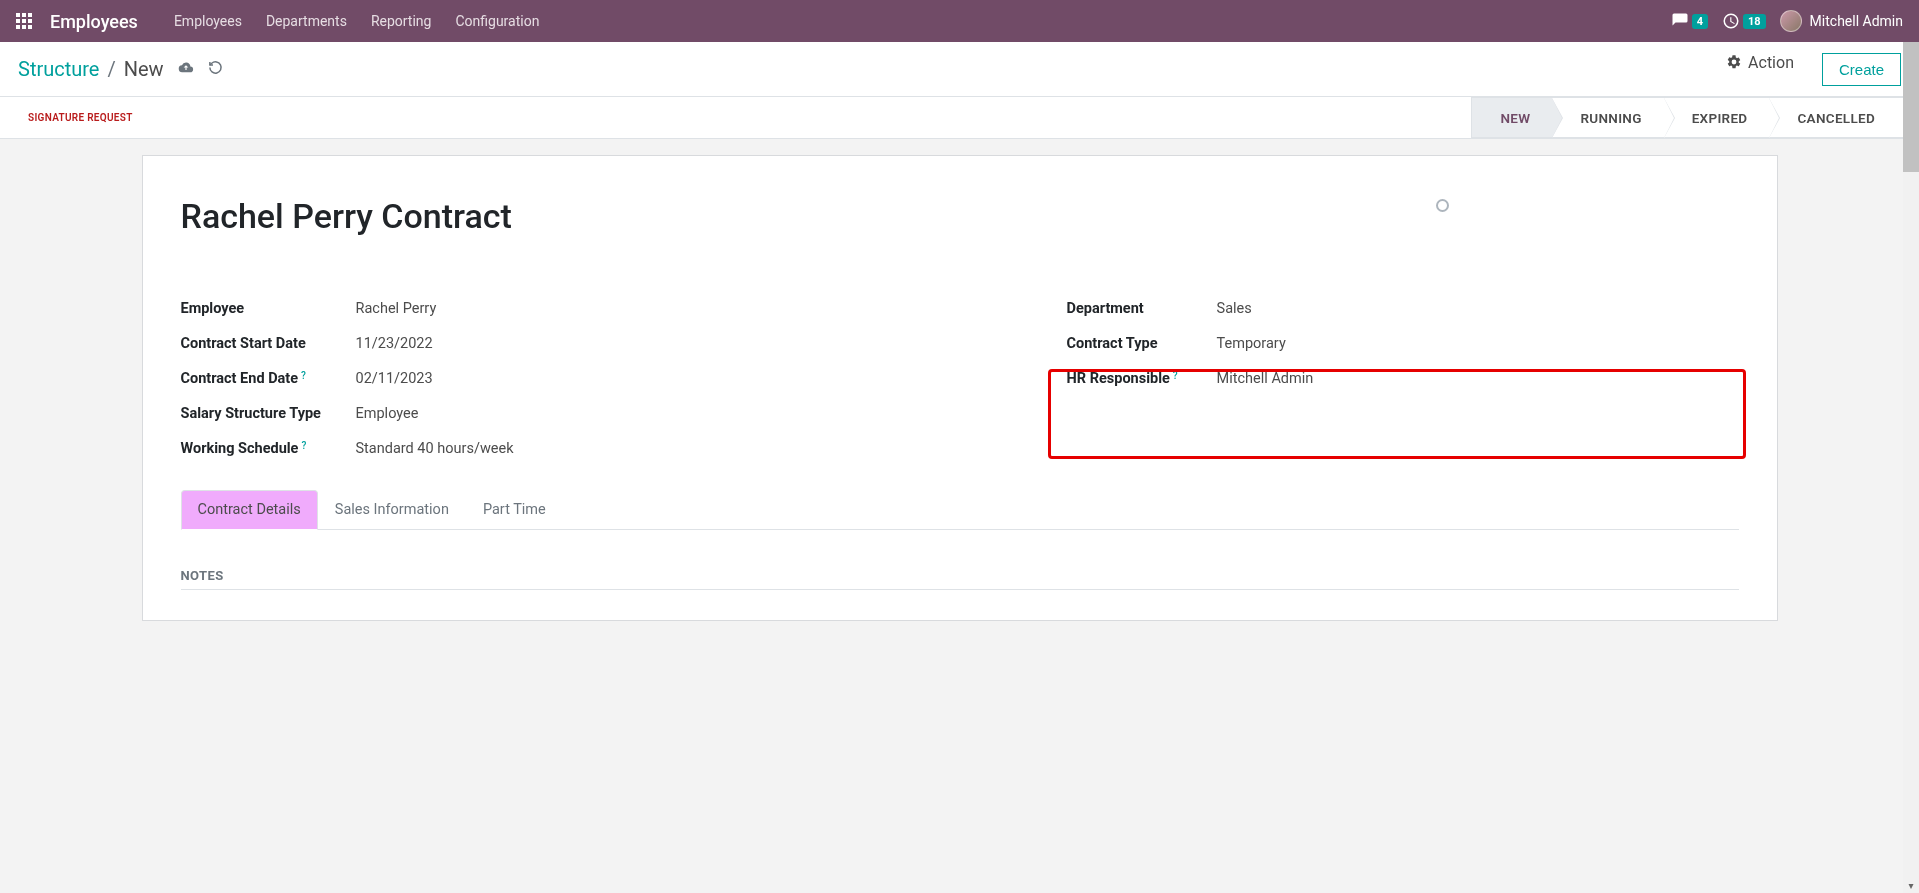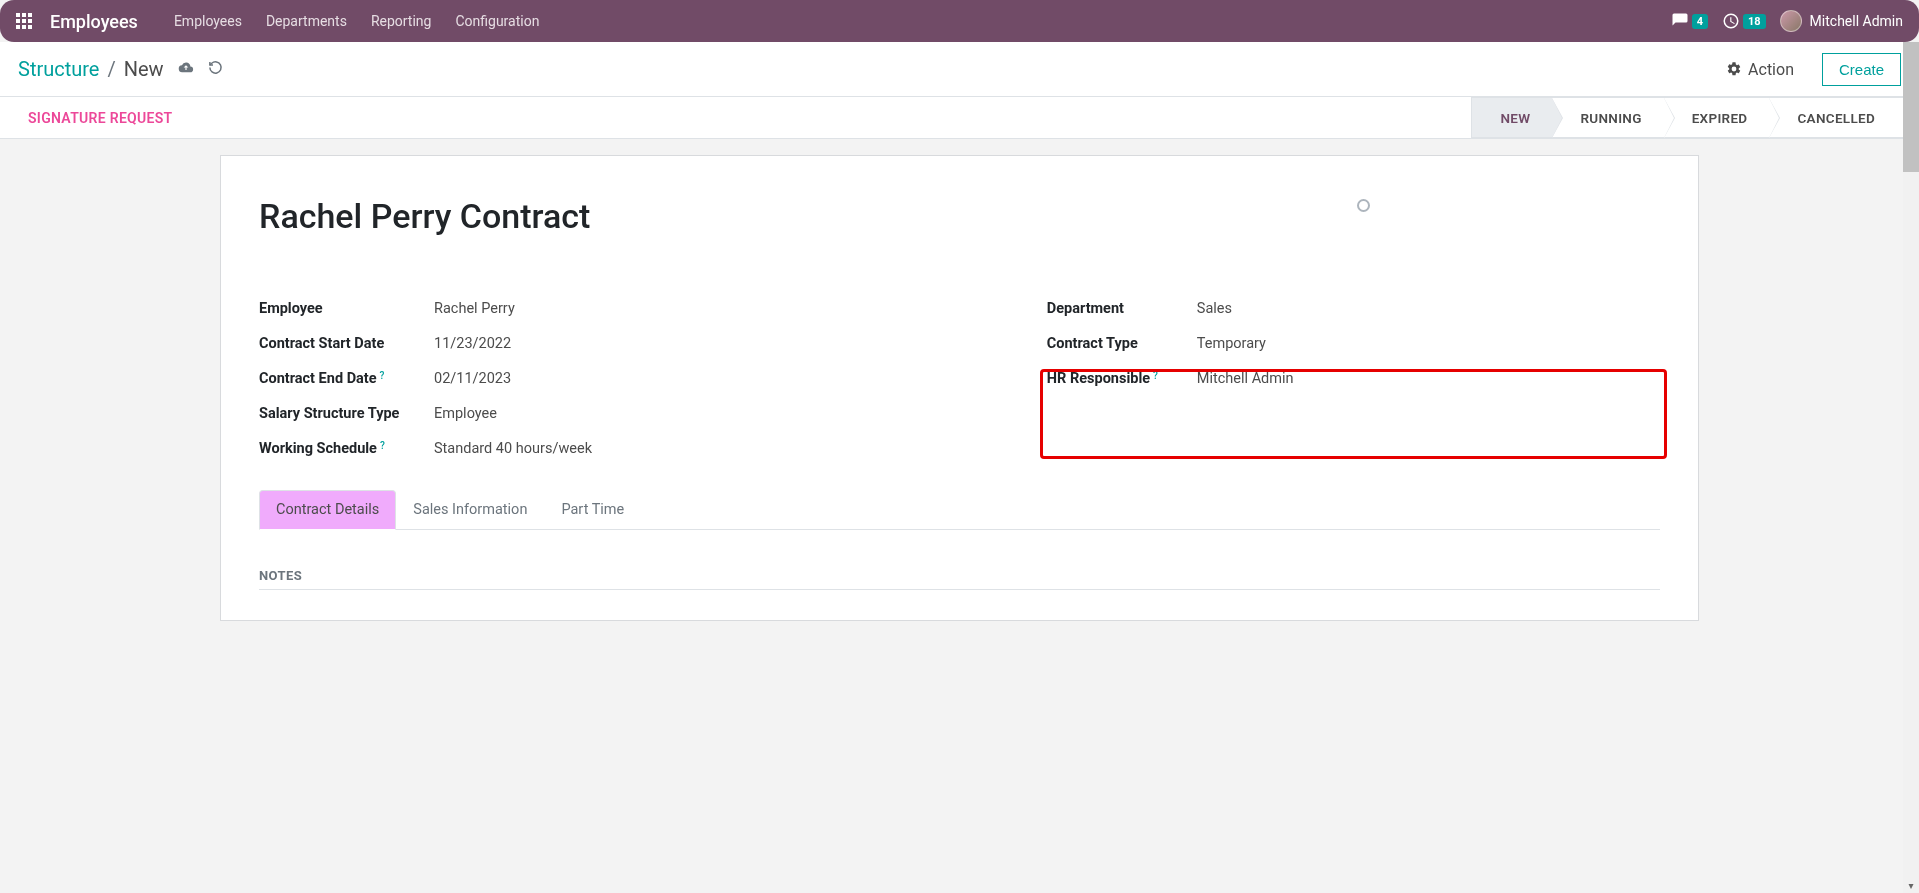--- a/index.html
+++ b/index.html
@@ -1,19 +1,19 @@
 <!DOCTYPE html>
 <html><head>
 <meta charset="utf-8">
 <style>
   * { box-sizing: border-box; margin: 0; padding: 0; }
   body { font-family: -apple-system, BlinkMacSystemFont, "Segoe UI", Roboto, sans-serif; background: #f3f3f3; color: #4c4c4c; overflow-x: hidden; }
   
   
-  .navbar { background: #714b67; height: 42px; display: flex; align-items: center; padding: 0 16px; color: #fff; border-radius: 14px; }
+  .navbar { background: #714b67; height: 42px; display: flex; align-items: center; padding: 0 16px; color: #fff; }
   .navbar-left { display: flex; align-items: center; gap: 18px; }
   .apps-icon { display: grid; grid-template-columns: repeat(3, 4px); grid-template-rows: repeat(3, 4px); gap: 2px; cursor: pointer; }
   .apps-icon span { background: #fff; width: 4px; height: 4px; }
   .brand { font-size: 18px; font-weight: 500; color: #fff; }
   .nav-links { display: flex; gap: 24px; margin-left: 18px; }
   .nav-links a { color: #e6dde3; font-size: 14px; text-decoration: none; cursor: pointer; }
   .navbar-right { margin-left: auto; display: flex; align-items: center; gap: 14px; }
   .icon-badge { position: relative; display: flex; align-items: center; cursor: pointer; }
   .icon-badge svg { width: 18px; height: 18px; fill: #fff; }
   .badge { background: #00a09d; color: #fff; font-size: 11px; font-weight: bold; padding: 1px 5px; border-radius: 3px; margin-left: 3px; }
@@ -22,51 +22,51 @@
   .user-name { font-size: 14px; }
 
   
   .action-bar { background: #fff; height: 55px; display: flex; align-items: center; padding: 0 18px; border-bottom: 1px solid #dee2e6; }
   .breadcrumb { display: flex; align-items: center; gap: 8px; font-size: 20px; }
   .breadcrumb .root { color: #00a09d; cursor: pointer; }
   .breadcrumb .sep { color: #6c757d; }
   .breadcrumb .leaf { color: #4c4c4c; }
   .bc-icons { display: flex; gap: 14px; margin-left: 14px; color: #6c757d; }
   .bc-icons span { cursor: pointer; font-size: 15px; }
-  .action-right { margin-left: auto; display: flex; align-items: center; gap: 28px; }
+  .action-right { margin-left: auto; display: flex; align-items: flex-start; gap: 28px; }
   .action-link { display: flex; align-items: center; gap: 6px; font-size: 16px; color: #4c4c4c; cursor: pointer; }
   .create-btn { border: 1px solid #00a09d; color: #00a09d; background: #fff; padding: 7px 16px; font-size: 15px; font-weight: 500; cursor: pointer; }
 
   
   .sub-bar { background: #fff; height: 42px; border-bottom: 1px solid #dee2e6; display: flex; align-items: stretch; padding-left: 28px; }
-  .sig-req { display: flex; align-items: center; color: #ec4899; font-size: 14px; font-weight: 600; letter-spacing: 0.3px; cursor: pointer; }
+  .sig-req { display: flex; align-items: center; color: #b91c1c; font-size: 10px; font-weight: 600; letter-spacing: 0.3px; cursor: pointer; }
   .status-chain { margin-left: auto; display: flex; }
   .status-step { position: relative; display: flex; align-items: center; padding: 0 22px 0 28px; font-size: 13.5px; font-weight: 600; letter-spacing: 0.3px; color: #4c4c4c; background:#fff; border-top:1px solid #dee2e6; border-bottom:1px solid #dee2e6; border-left:none; cursor: pointer; }
   .status-step:first-child { border-left:1px solid #dee2e6; }
   .status-step:last-child { padding-right: 30px; }
   .status-step.active { background: #e9ecef; color: #714b67; }
   .status-step::after { content:""; position:absolute; right:-10px; top:0; width:0; height:0; border-top:20px solid transparent; border-bottom:20px solid transparent; border-left:10px solid #fff; z-index:2; }
   .status-step.active::after { border-left-color:#e9ecef; }
   .status-step::before { content:""; position:absolute; right:-11px; top:0; width:0; height:0; border-top:20px solid transparent; border-bottom:20px solid transparent; border-left:11px solid #dee2e6; z-index:1; }
   .status-step:last-child::after, .status-step:last-child::before { display:none; }
   .sub-bar-end { width:14px; }
 
   
   .sheet-wrap { padding: 16px 0 40px; display:flex; justify-content:center; }
-  .sheet { width: 1479px; background:#fff; border:1px solid #d8dadd; padding: 40px 38px 30px; position: relative; }
+  .sheet { width: 1636px; background:#fff; border:1px solid #d8dadd; padding: 40px 38px 30px; position: relative; }
   .title-row { display:flex; align-items:flex-start; }
   .record-title { font-size: 34px; font-weight: 500; color:#212529; }
   .stage-dot { width:13px; height:13px; border:2px solid #adb5bd; border-radius:50%; margin-left:auto; margin-right:290px; margin-top:3px; }
 
   .field-grid { margin-top: 55px; display:flex; gap:40px; }
   .col { flex:1; }
   .col-right-wrap { flex:0.82; position:relative; }
   .field-row { display:flex; align-items:center; padding: 9px 0; }
   .field-label { width: 175px; font-size: 14.5px; font-weight:700; color:#212529; display:flex; align-items:flex-start; }
-  .col-right-wrap .field-label { width: 150px; }
+  .col-right-wrap .field-label { width: 150px; margin-left: 12px; }
   .help-q { color:#00a09d; font-size:10px; margin-left:3px; vertical-align: super; font-weight:500; }
   .field-value { font-size: 14.5px; color:#4c4c4c; }
   .highlight-box { position:absolute; border:3px solid #e60000; border-radius:4px; pointer-events:none; top:78px; left:-7px; right:-7px; height:90px; }
 
   
   .tabs { margin-top: 24px; display:flex; border-bottom:1px solid #dee2e6; }
   .tab { padding: 10px 16px; font-size:14.5px; color:#6c757d; cursor:pointer; border:1px solid transparent; }
   .tab.active { color:#4c4c4c; border:1px solid #dee2e6; border-bottom:1px solid #fff; margin-bottom:-1px; background:#f0abfc; border-radius:4px 4px 0 0; }
 
   .notes-section { margin-top: 38px; }

